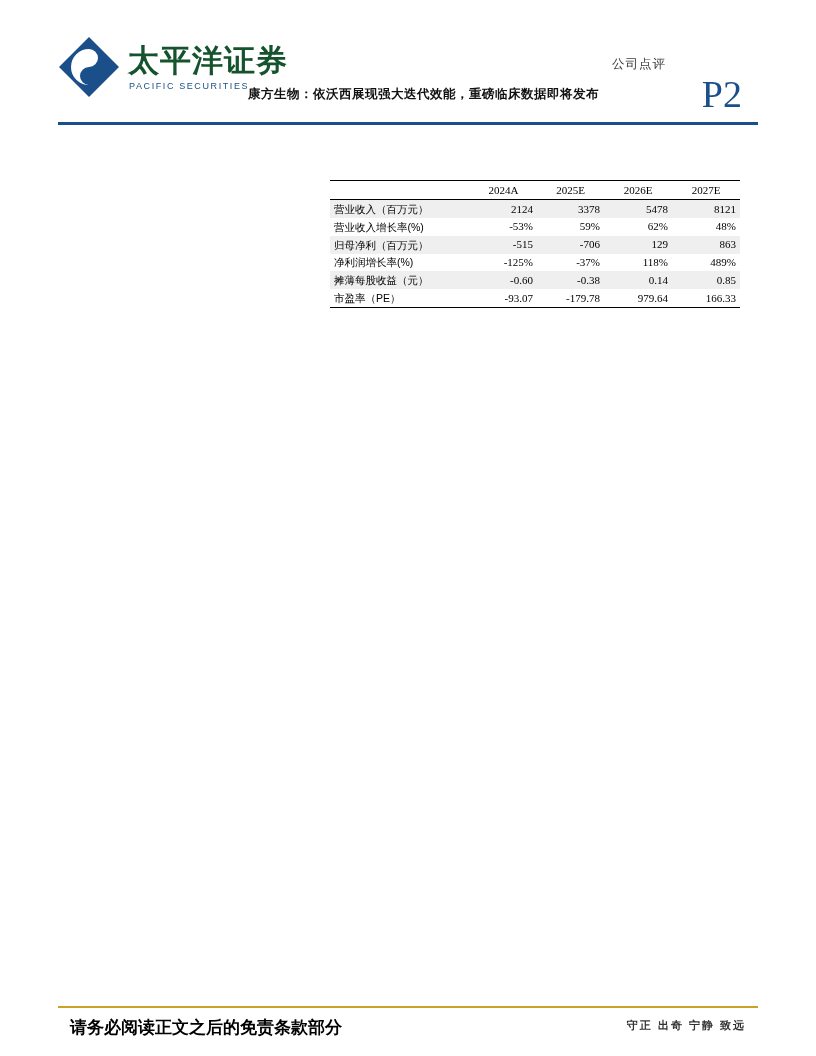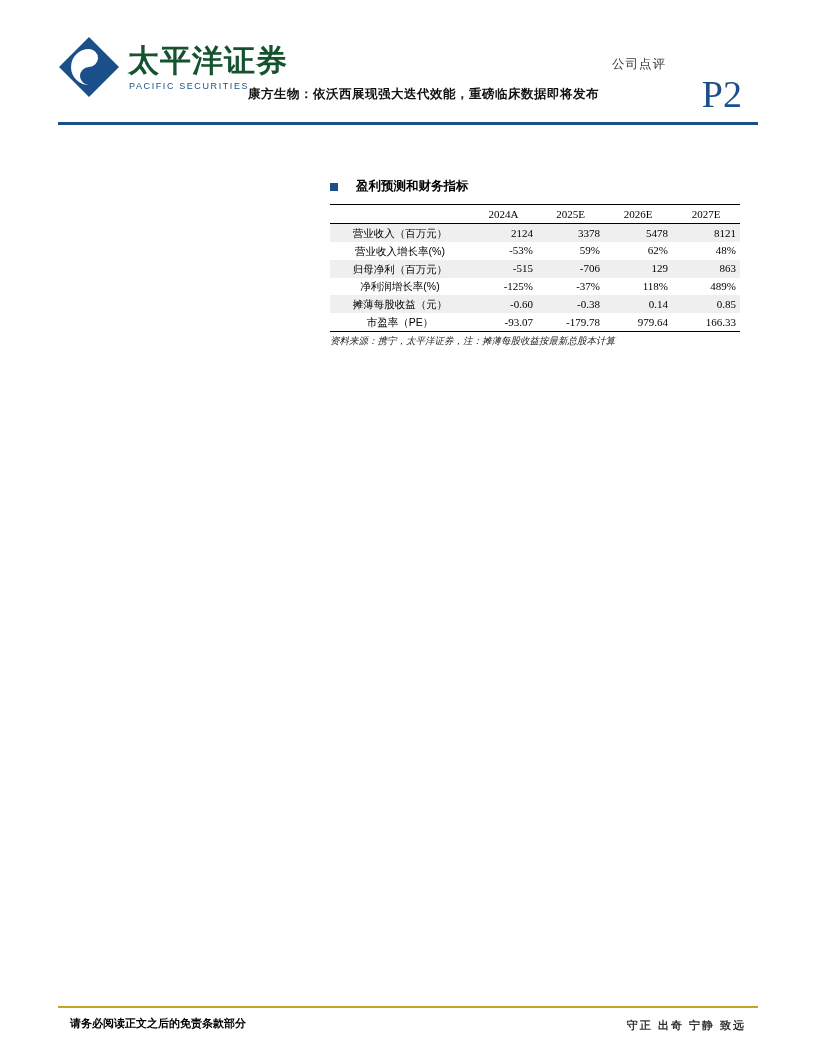--- a/index.html
+++ b/index.html
@@ -161,21 +161,21 @@
     border-bottom: 1.2px solid #000000;
   }
   table.fin thead th.lbl {
     text-align: left;
     border-bottom: 1.2px solid #000000;
   }
   table.fin tbody td {
     text-align: right;
   }
   table.fin tbody td.lbl {
-    text-align: center;
+    text-align: left;
     font-family: "Liberation Sans", sans-serif;
     font-size: 10.5px;
   }
   table.fin tbody tr.shade td {
     background: #efefef;
   }
   table.fin tbody tr:last-child td {
     border-bottom: 1.2px solid #000000;
   }
   .table-top-rule {
@@ -200,21 +200,21 @@
     top: 1006px;
     width: 700px;
     height: 2px;
     background: #c9a227;
   }
   .footer-left {
     position: absolute;
     left: 70px;
     top: 1016px;
     font-family: "Liberation Sans", sans-serif;
-    font-size: 11px;
+    font-size: 17px;
     font-weight: bold;
     color: #000000;
     white-space: nowrap;
   }
   .footer-right {
     position: absolute;
     right: 70px;
     top: 1018px;
     font-family: "Liberation Sans", sans-serif;
     font-size: 11px;
@@ -243,24 +243,20 @@
 
     <div class="doc-type">公司点评</div>
     <div class="page-num">P2</div>
     <div class="header-title">康方生物：依沃西展现强大迭代效能，重磅临床数据即将发布</div>
   </div>
 
   <div class="header-rule"></div>
 
   <div class="section">
 
-    <div class="section-head">
-      <span class="section-bullet"></span>
-      <span class="section-title">盈利预测和财务指标</span>
-    </div>
 
     <div class="table-top-rule"></div>
 
     <table class="fin">
       <colgroup>
         <col style="width:140px">
         <col style="width:67px">
         <col style="width:67px">
         <col style="width:68px">
         <col style="width:68px">
@@ -313,20 +309,19 @@
         <tr>
           <td class="lbl">市盈率（PE）</td>
           <td>-93.07</td>
           <td>-179.78</td>
           <td>979.64</td>
           <td>166.33</td>
         </tr>
       </tbody>
     </table>
 
-    <div class="table-note">资料来源：携宁，太平洋证券，注：摊薄每股收益按最新总股本计算</div>
   </div>
 
   <div class="footer-rule"></div>
   <div class="footer-left">请务必阅读正文之后的免责条款部分</div>
   <div class="footer-right">守正 出奇 宁静 致远</div>
 
 </div>
 
 </body></html>

